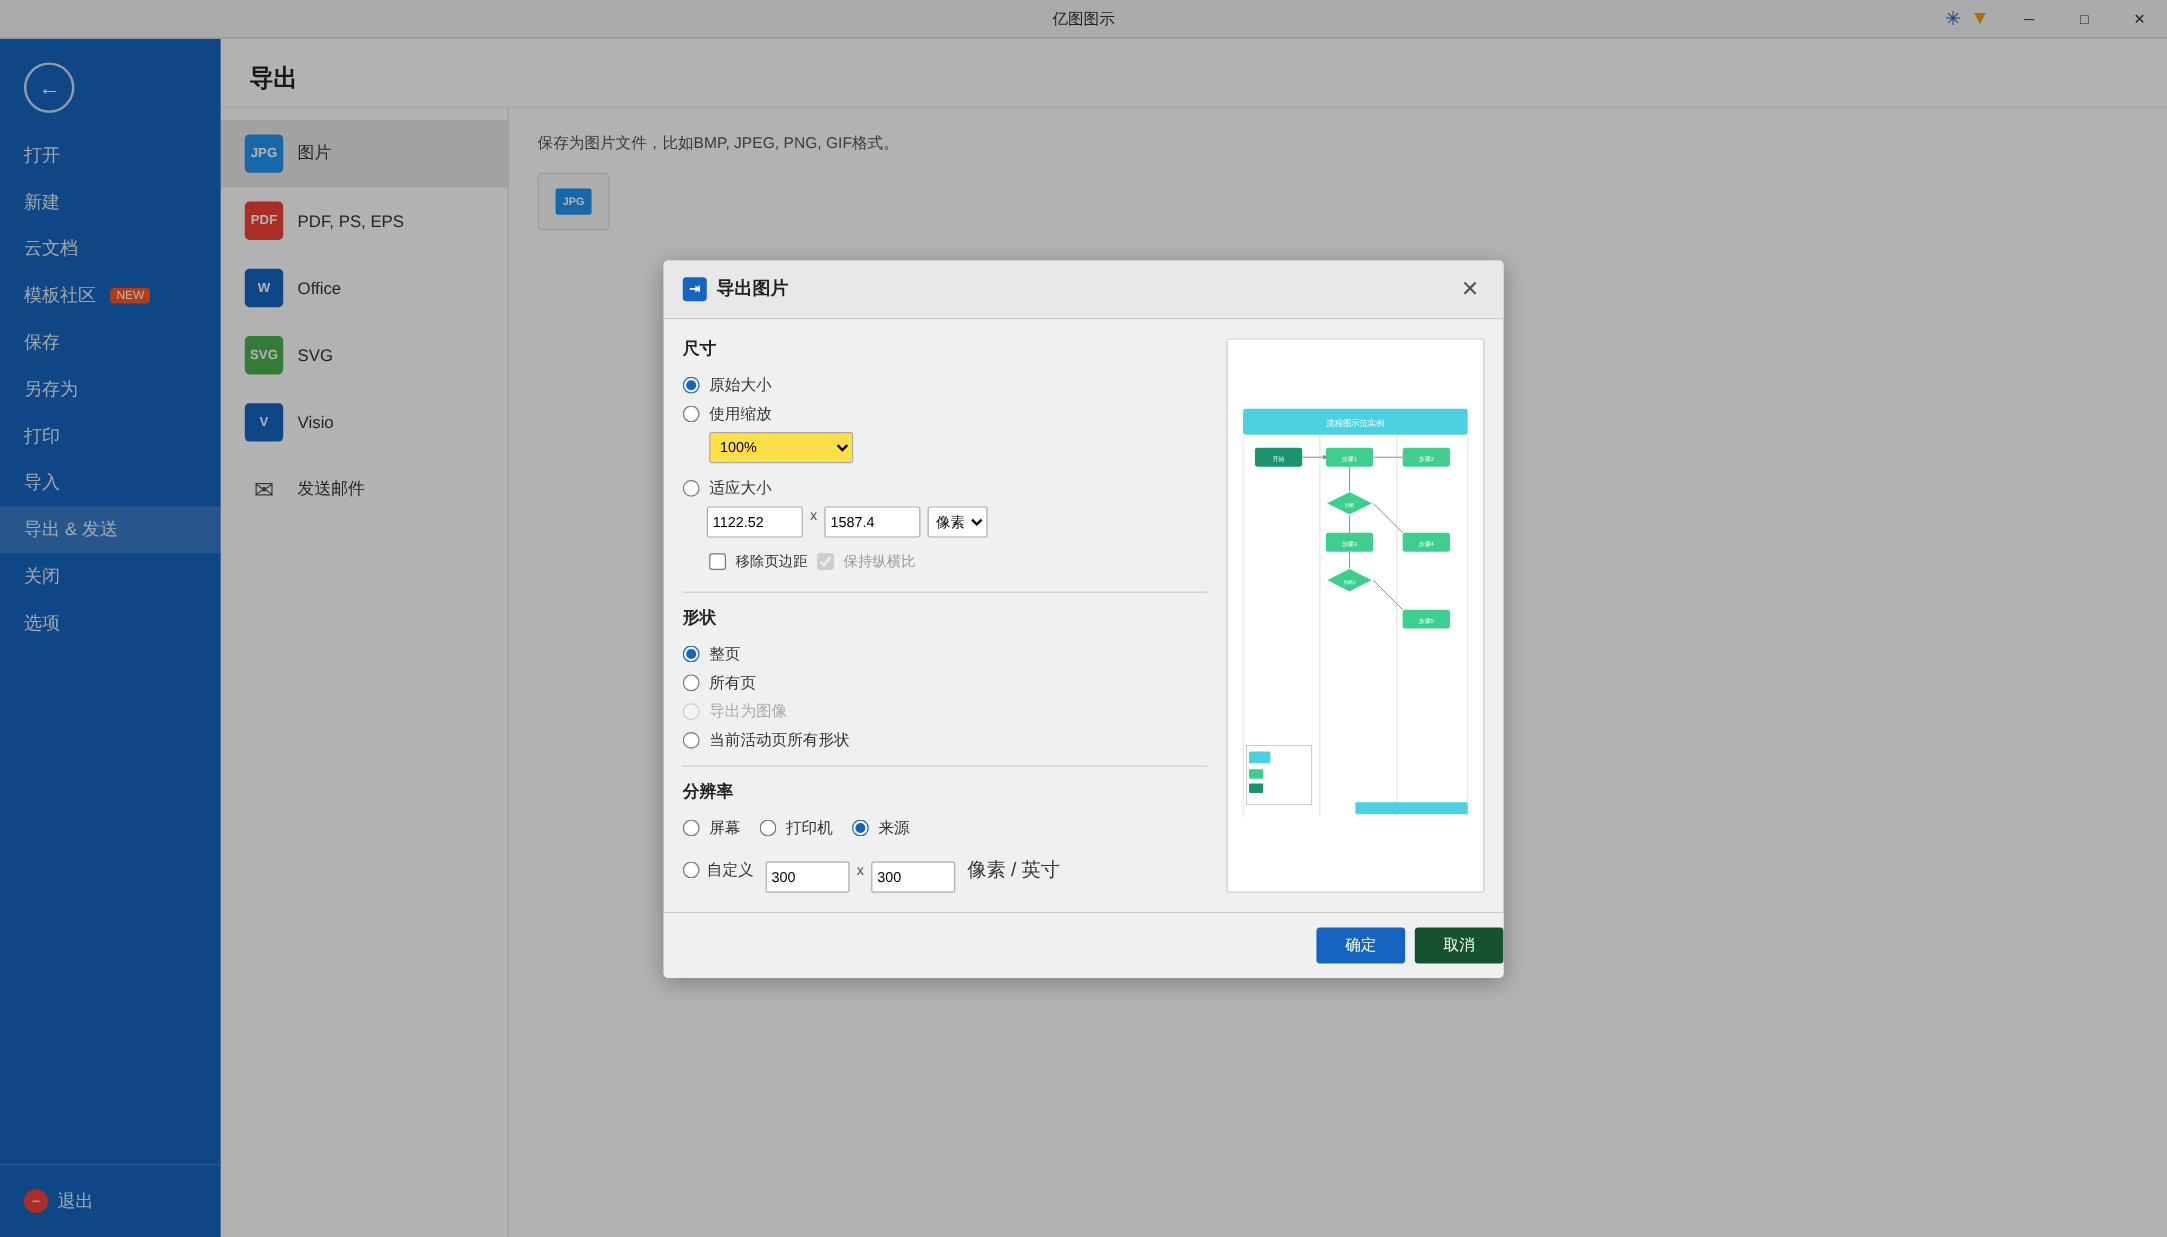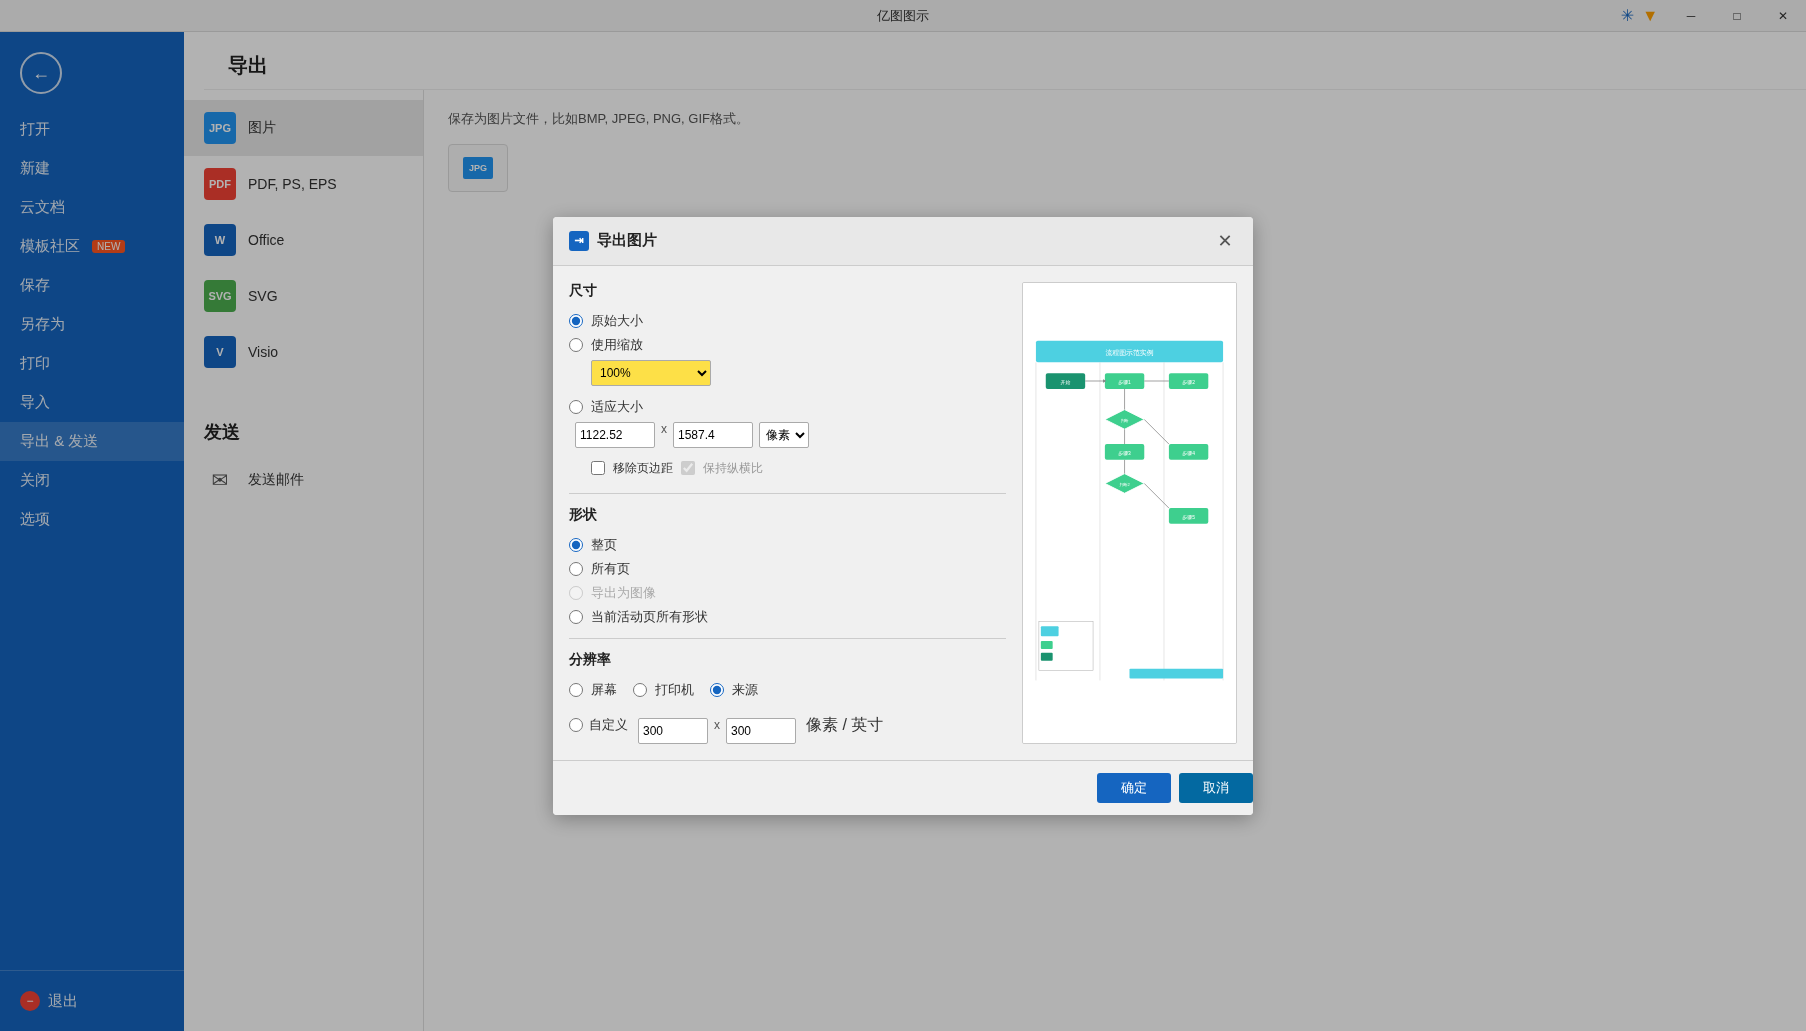--- a/index.html
+++ b/index.html
@@ -135,21 +135,20 @@
       display: flex;
       flex-direction: column;
       overflow: hidden;
     }
     .content-header {
       padding: 20px 24px 10px 24px;
       font-size: 20px;
       font-weight: bold;
       color: #222;
       border-bottom: 1px solid #eee;
-      margin-left: 20px;
     }
 
     
     .export-content {
       display: flex;
       flex: 1;
       overflow: hidden;
     }
     .export-nav {
       width: 240px;
@@ -331,21 +330,21 @@
       border: 1px solid #aaa;
       border-radius: 2px;
       font-size: 12px;
       padding: 0 4px;
       background: #fde047;
     }
     .size-row {
       display: flex;
       align-items: flex-start;
       gap: 6px;
-      margin-left: 6px;
+      margin-left: 20px;
       margin-bottom: 6px;
     }
     .size-input {
       width: 80px;
       height: 26px;
       border: 1px solid #aaa;
       border-radius: 2px;
       font-size: 12px;
       padding: 0 4px;
       background: white;
@@ -428,21 +427,21 @@
       background: #1565c0;
       color: white;
       border: none;
       border-radius: 3px;
       padding: 6px 24px;
       font-size: 13px;
       cursor: pointer;
       font-family: inherit;
     }
     .btn-cancel {
-      background: #0369a1;
+      background: #14532d;
       color: white;
       border: none;
       border-radius: 3px;
       padding: 6px 24px;
       font-size: 13px;
       cursor: pointer;
       font-family: inherit;
     }
   </style>
 </head>
@@ -531,21 +530,20 @@
         </div>
         <div class="export-nav-item">
           <div class="nav-icon svg">SVG</div>
           <span>SVG</span>
         </div>
         <div class="export-nav-item">
           <div class="nav-icon visio">V</div>
           <span>Visio</span>
         </div>
 
-        <div style="padding: 20px 20px 8px 20px; font-size:18px; font-weight:bold; color:#222; margin-top: 20px;">发送</div>
         <div class="export-nav-item">
           <div class="send-icon">✉</div>
           <span>发送邮件</span>
         </div>
       </div>
 
       <div class="export-main">
         <div class="export-desc">保存为图片文件，比如BMP, JPEG, PNG, GIF格式。</div>
         <div class="format-tab">
           <div class="tab-icon">JPG</div>

